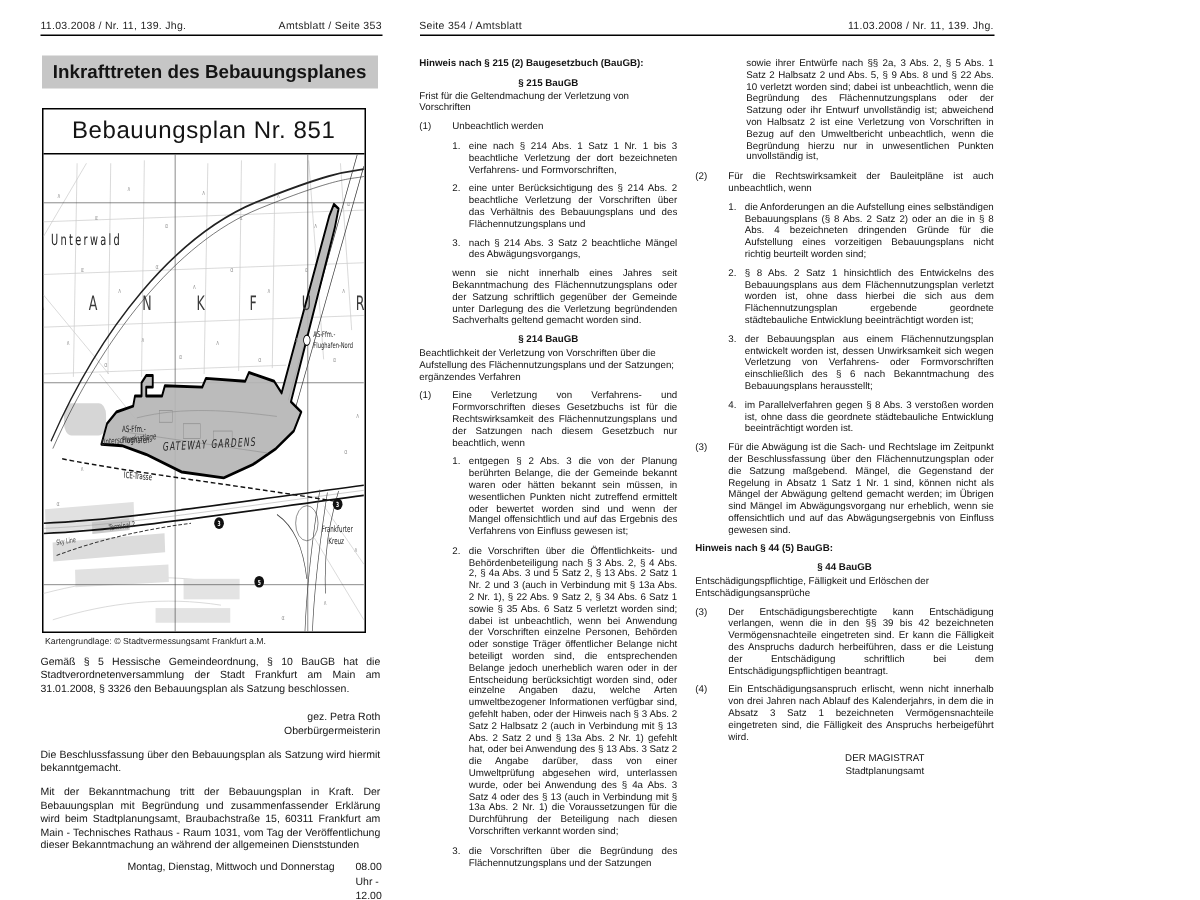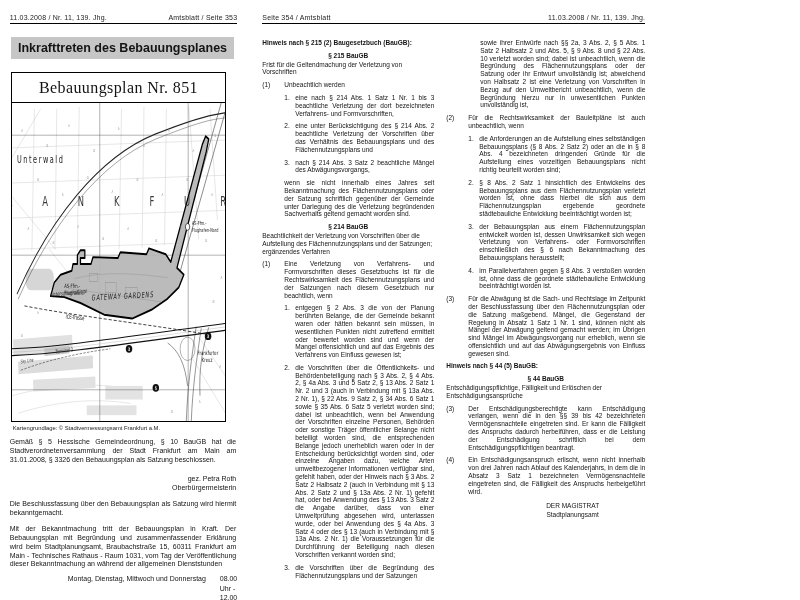--- a/index.html
+++ b/index.html
@@ -1,27 +1,27 @@
 <!DOCTYPE html>
 <html><head>
 <meta charset="utf-8">
 <style>
   html,body{margin:0;padding:0;width:800px;height:600px;overflow:hidden;background:#ffffff;
     font-family:"Liberation Sans",sans-serif;color:#141414;}
-  .spread{display:flex;width:636px;height:600px;justify-content:center;}
+  .spread{display:flex;width:636px;height:600px;}
   .page{position:relative;box-sizing:border-box;height:600px;}
   .page-left{width:400px;padding:14px 16px 0 27px;}
   .page-right{width:400px;padding:14px 8px 0 9px;}
   .pg-head{display:flex;justify-content:space-between;font-size:7px;letter-spacing:.2px;
     border-bottom:1px solid #000;padding-bottom:2px;color:#1d1d1d;}
   
   .title-bar{margin:13px 3px 0 1px;background:#c6c6c6;text-align:center;font-weight:bold;
     font-size:12.5px;padding:4px 0 4px;}
   .map-fig{margin:13px 11px 0 1px;border:1px solid #000;}
-  .map-title{border-bottom:1px solid #000;text-align:center;padding:6px 0 5px;font-family:Liberation Serif, serif;}
+  .map-title{border-bottom:1px solid #000;text-align:center;padding:6px 0 5px;}
   .map-title .t1{font-size:16px;letter-spacing:.4px;}
   .map-title .t2{font-size:10.5px;margin-top:3px;}
   svg.map{display:block;width:100%;height:318px;}
   .map-caption{font-size:5.8px;margin:3px 0 0 3px;color:#222;}
   .p{font-size:7px;line-height:1.28;text-align:justify;margin:7px 1px 0 0;}
   .sig{text-align:right;font-size:7px;line-height:1.35;margin:9px 1px 0 0;}
   .hours{margin:5px 0 0 58px;font-size:7px;line-height:1.35;display:grid;
     grid-template-columns:152px 1fr;}
   
   .cols{display:flex;margin-top:15px;}

